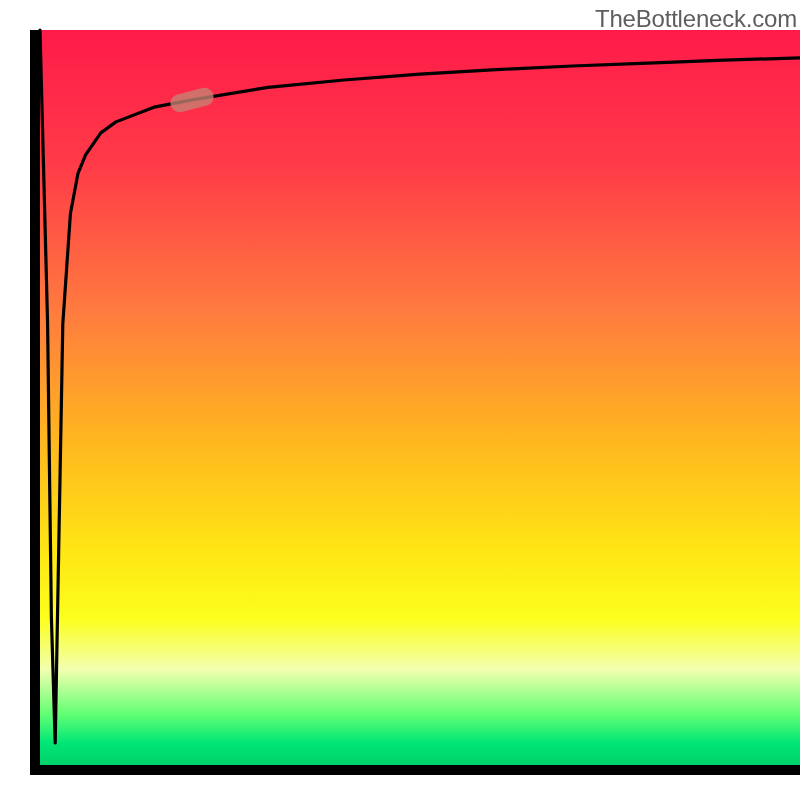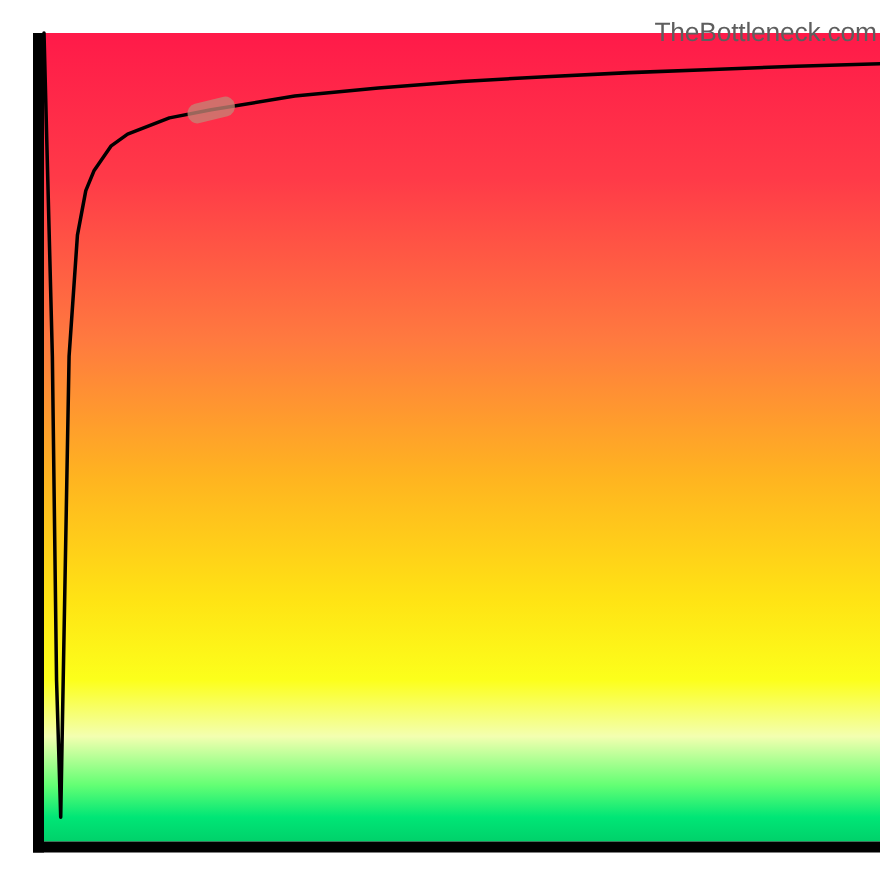--- a/index.html
+++ b/index.html
@@ -66,15 +66,15 @@
   <div class="black-border" style="left:30px;top:30px;width:10px;height:745px;"></div>
 
   <div class="black-border" style="left:30px;top:765px;width:770px;height:10px;"></div>
 
   <svg class="curve-svg" width="800" height="800">
     <path fill="none" stroke="#000000" stroke-width="3.2" stroke-linecap="round" stroke-linejoin="round" d="M40.00 30.00 L47.60 324.00 L51.40 618.00 L55.20 742.95 L62.80 324.00 L70.40 213.75 L78.00 173.32 L85.60 154.95 L100.80 132.90 L116.00 121.88 L154.00 107.17 L192.00 99.82 L268.00 87.33 L344.00 79.98 L420.00 74.10 L496.00 69.69 L572.00 66.02 L648.00 63.08 L724.00 60.13 L800.00 57.93"></path>
   </svg>
 
   <div class="marker" style="left:170.0px;top:90.8px;width:44px;height:18px;transform:rotate(-14deg);"></div>
 
-  <div class="watermark" style="right:3px;top:16px;font-size:24px;">TheBottleneck.com</div>
+  <div class="watermark" style="right:3px;top:5px;font-size:24px;">TheBottleneck.com</div>
 
 </div>
 
 </body></html>

